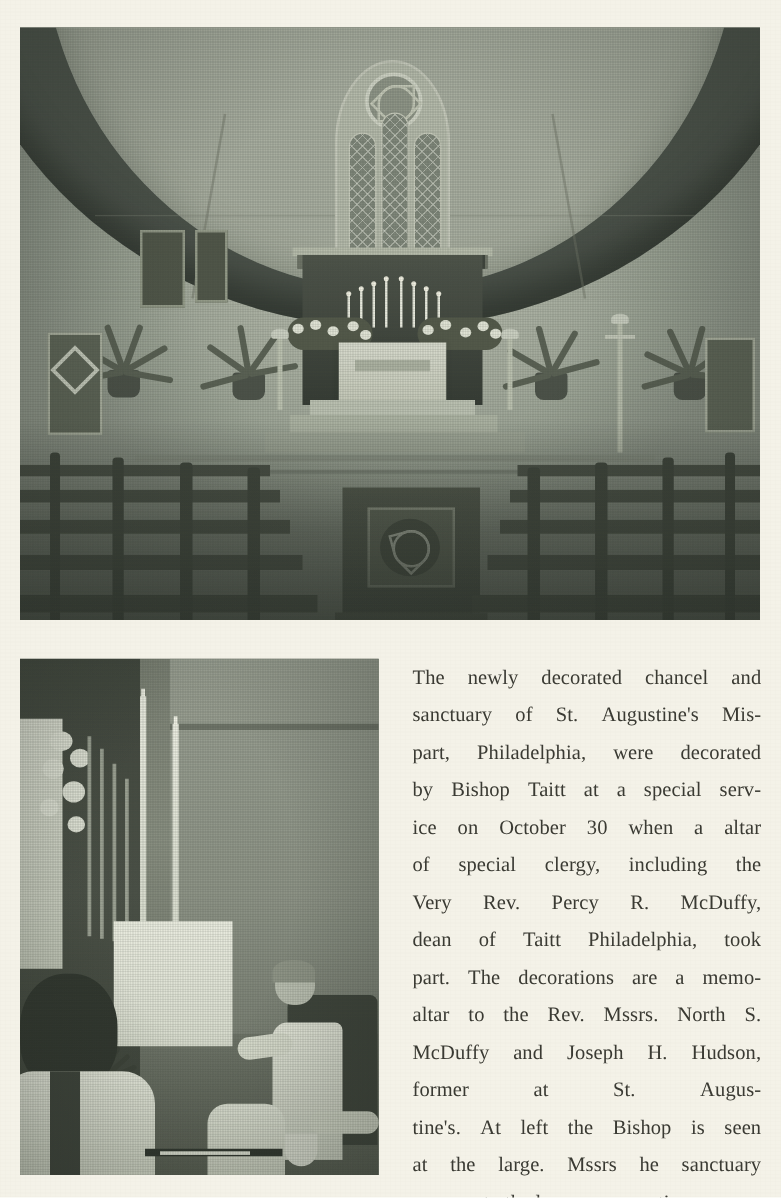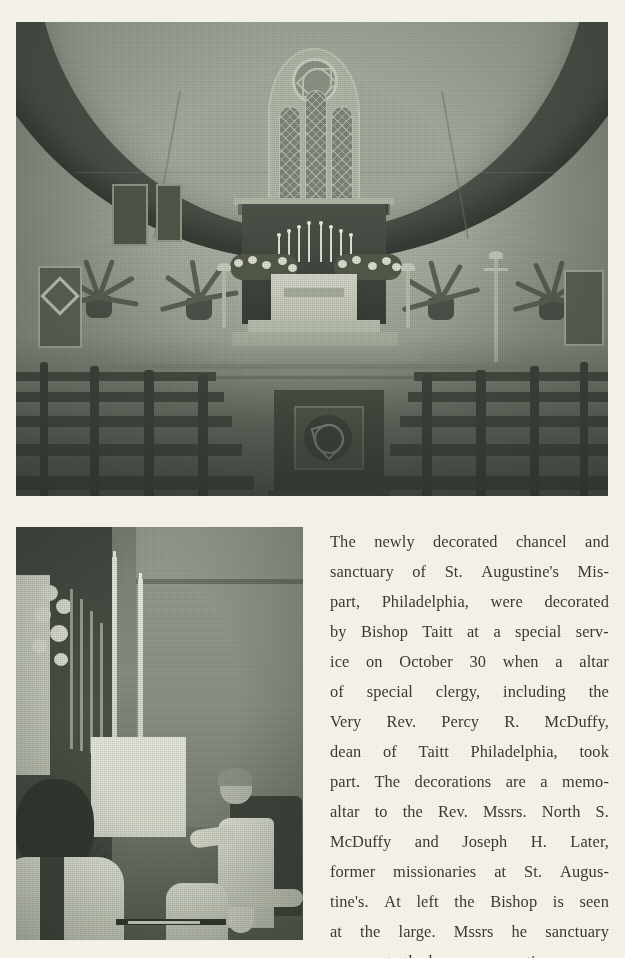--- a/index.html
+++ b/index.html
@@ -837,25 +837,24 @@
         <span>Rev.</span>
         <span>Mssrs.</span>
         <span>North</span>
         <span>S.</span>
       </div>
       <div class="cap-line justify">
         <span>McDuffy</span>
         <span>and</span>
         <span>Joseph</span>
         <span>H.</span>
-        <span>Later,</span>
+        <span>Hudson,</span>
       </div>
       <div class="cap-line justify">
         <span>former</span>
-        <span>missionaries</span>
         <span>at</span>
         <span>St.</span>
         <span>Augus-</span>
       </div>
       <div class="cap-line justify">
         <span>tine's.</span>
         <span>At</span>
         <span>left</span>
         <span>the</span>
         <span>Bishop</span>

